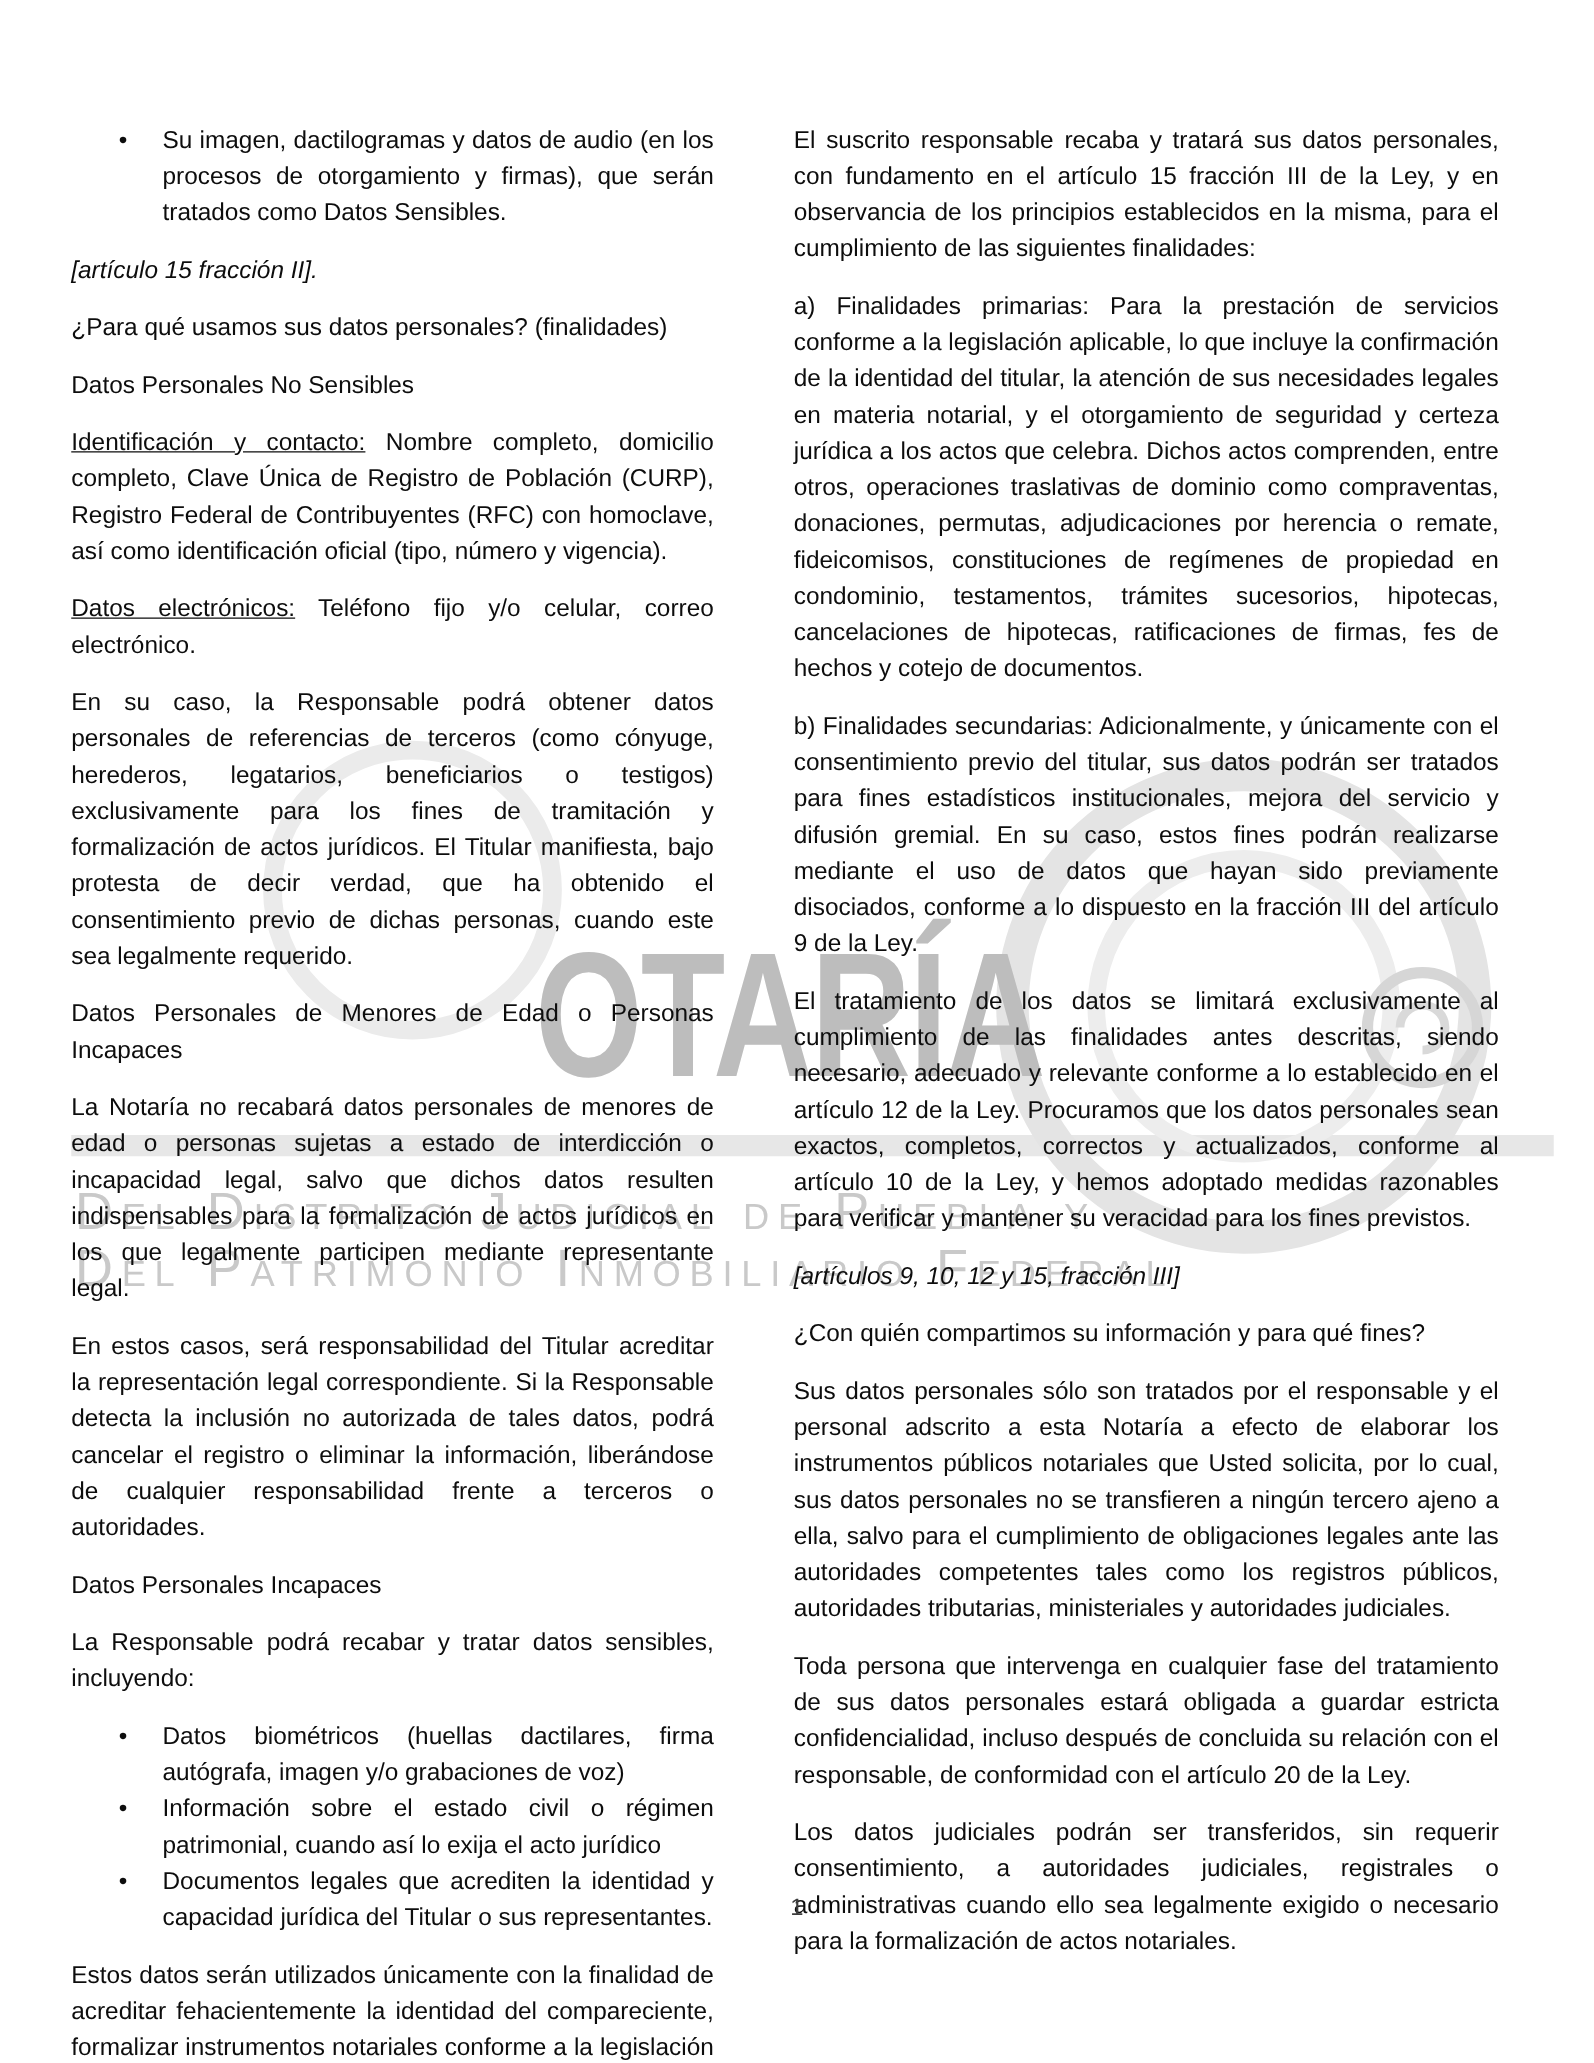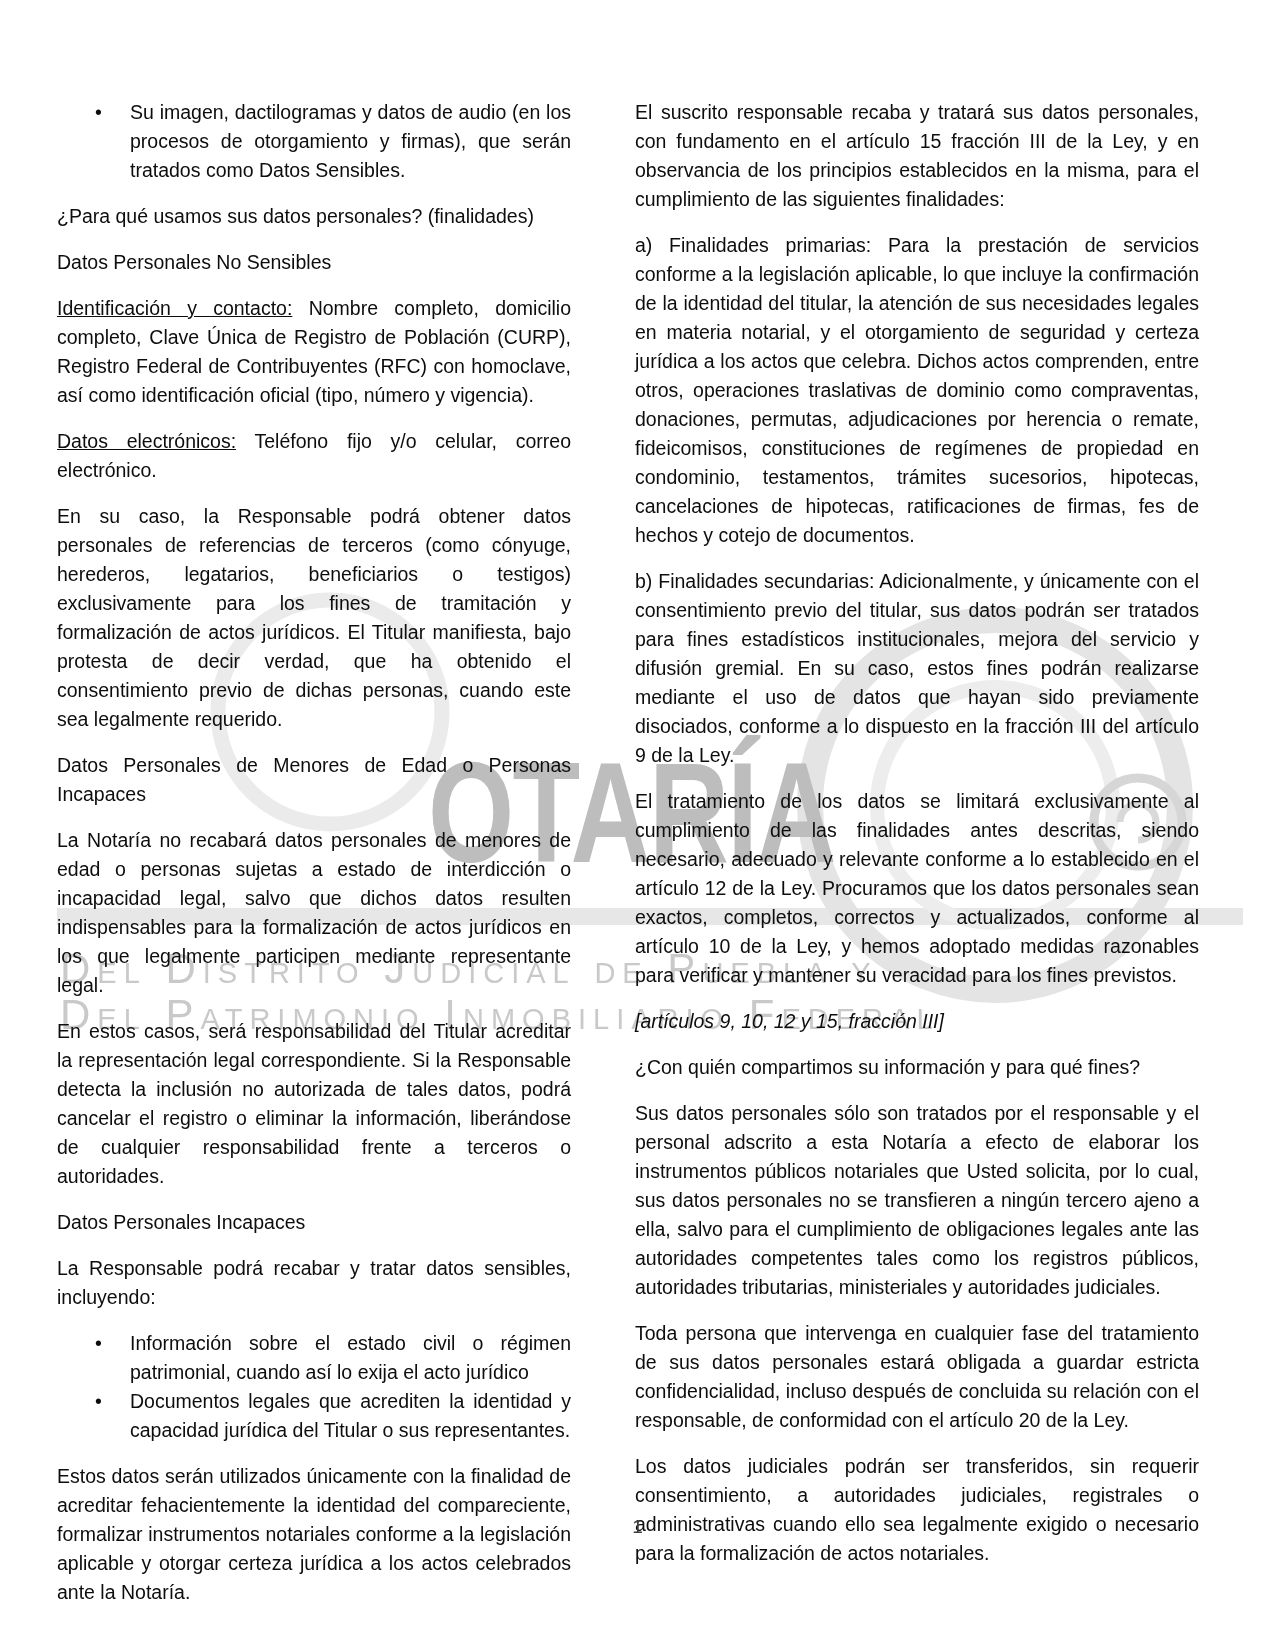--- a/index.html
+++ b/index.html
@@ -58,31 +58,33 @@
     <div class="wm-big">OTARÍA</div>
     <div class="wm-line wm-line1">Del Distrito Judicial de Puebla y</div>
     <div class="wm-line wm-line2">Del Patrimonio Inmobiliario Federal</div>
   </div>
 
   <div class="content">
     <div class="col col-left">
         <ul class="bullets">
           <li><span>Su imagen, dactilogramas y datos de audio (en los procesos de otorgamiento y firmas), que serán tratados como </span><span class="b">Datos Sensibles.</span></li>
         </ul>
+        <p class="note"><span class="i">[artículo 15 fracción II].</span></p>
         <p class="center"><span class="b">¿Para qué usamos sus datos personales? (finalidades)</span></p>
         <p class="heading"><span class="b">Datos Personales No Sensibles</span></p>
         <p><span class="u">Identificación y contacto:</span><span> Nombre completo, domicilio completo, Clave Única de Registro de Población (CURP), Registro Federal de Contribuyentes (RFC) con homoclave, así como identificación oficial (tipo, número y vigencia).</span></p>
         <p><span class="u">Datos electrónicos:</span><span> Teléfono fijo y/o celular, correo electrónico.</span></p>
         <p><span>En su caso, la Responsable podrá obtener datos personales de referencias de terceros (como cónyuge, herederos, legatarios, beneficiarios o testigos) exclusivamente para los fines de tramitación y formalización de actos jurídicos. El Titular manifiesta, bajo protesta de decir verdad, que ha obtenido el consentimiento previo de dichas personas, cuando este sea legalmente requerido.</span></p>
         <p class="heading"><span class="b">Datos Personales de Menores de Edad o Personas Incapaces</span></p>
         <p><span>La Notaría no recabará datos personales de menores de edad o personas sujetas a estado de interdicción o incapacidad legal, salvo que dichos datos resulten indispensables para la formalización de actos jurídicos en los que legalmente participen mediante representante legal.</span></p>
         <p><span>En estos casos, será responsabilidad del Titular acreditar la representación legal correspondiente. Si la Responsable detecta la inclusión no autorizada de tales datos, podrá cancelar el registro o eliminar la información, liberándose de cualquier responsabilidad frente a terceros o autoridades.</span></p>
         <p class="heading"><span class="b">Datos Personales Incapaces</span></p>
         <p><span>La Responsable podrá recabar y tratar datos sensibles, incluyendo:</span></p>
         <ul class="bullets">
+          <li><span>Datos biométricos (huellas dactilares, firma autógrafa, imagen y/o grabaciones de voz)</span></li>
           <li><span>Información sobre el estado civil o régimen patrimonial, cuando así lo exija el acto jurídico</span></li>
           <li><span>Documentos legales que acrediten la identidad y capacidad jurídica del Titular o sus representantes.</span></li>
         </ul>
         <p><span>Estos datos serán utilizados únicamente con la finalidad de acreditar fehacientemente la identidad del compareciente, formalizar instrumentos notariales conforme a la legislación aplicable y otorgar certeza jurídica a los actos celebrados ante la Notaría.</span></p>
       </div>
     <div class="col col-right">
         <p><span>El suscrito responsable recaba y tratará sus datos personales, con fundamento en el artículo 15 fracción III de la Ley, y en observancia de los principios establecidos en la misma, para el cumplimiento de las siguientes finalidades:</span></p>
         <p><span class="b">a) Finalidades primarias:</span><span> Para la prestación de servicios conforme a la legislación aplicable, lo que incluye la confirmación de la identidad del titular, la atención de sus necesidades legales en materia notarial, y el otorgamiento de seguridad y certeza jurídica a los actos que celebra. Dichos actos comprenden, entre otros, operaciones traslativas de dominio como compraventas, donaciones, permutas, adjudicaciones por herencia o remate, fideicomisos, constituciones de regímenes de propiedad en condominio, testamentos, trámites sucesorios, hipotecas, cancelaciones de hipotecas, ratificaciones de firmas, fes de hechos y cotejo de documentos.</span></p>
         <p><span class="b">b) Finalidades secundarias</span><span>: Adicionalmente, y únicamente con el consentimiento previo del titular, sus datos podrán ser tratados para fines estadísticos institucionales, mejora del servicio y difusión gremial. En su caso, estos fines podrán realizarse mediante el uso de datos que hayan sido previamente disociados, conforme a lo dispuesto en la fracción III del artículo 9 de la Ley.</span></p>
         <p><span>El tratamiento de los datos se limitará exclusivamente al cumplimiento de las finalidades antes descritas, siendo necesario, adecuado y relevante conforme a lo establecido en el artículo 12 de la Ley. Procuramos que los datos personales sean exactos, completos, correctos y actualizados, conforme al artículo 10 de la Ley, y hemos adoptado medidas razonables para verificar y mantener su veracidad para los fines previstos.</span></p>

